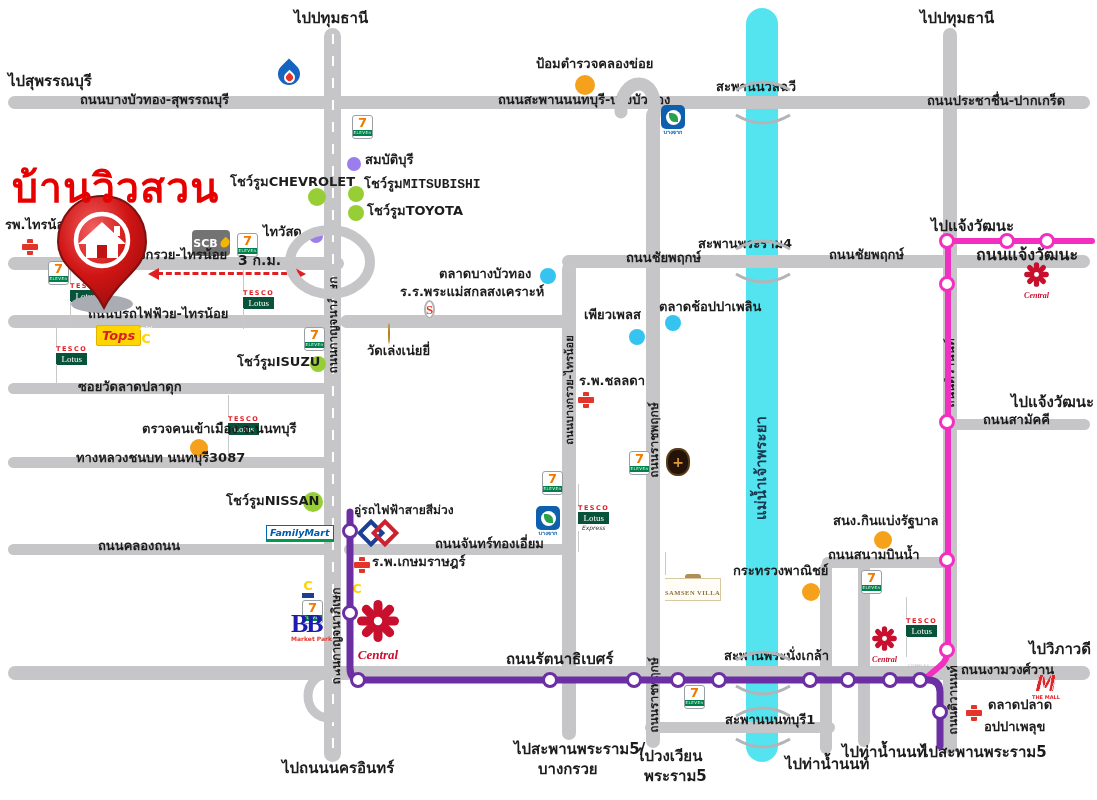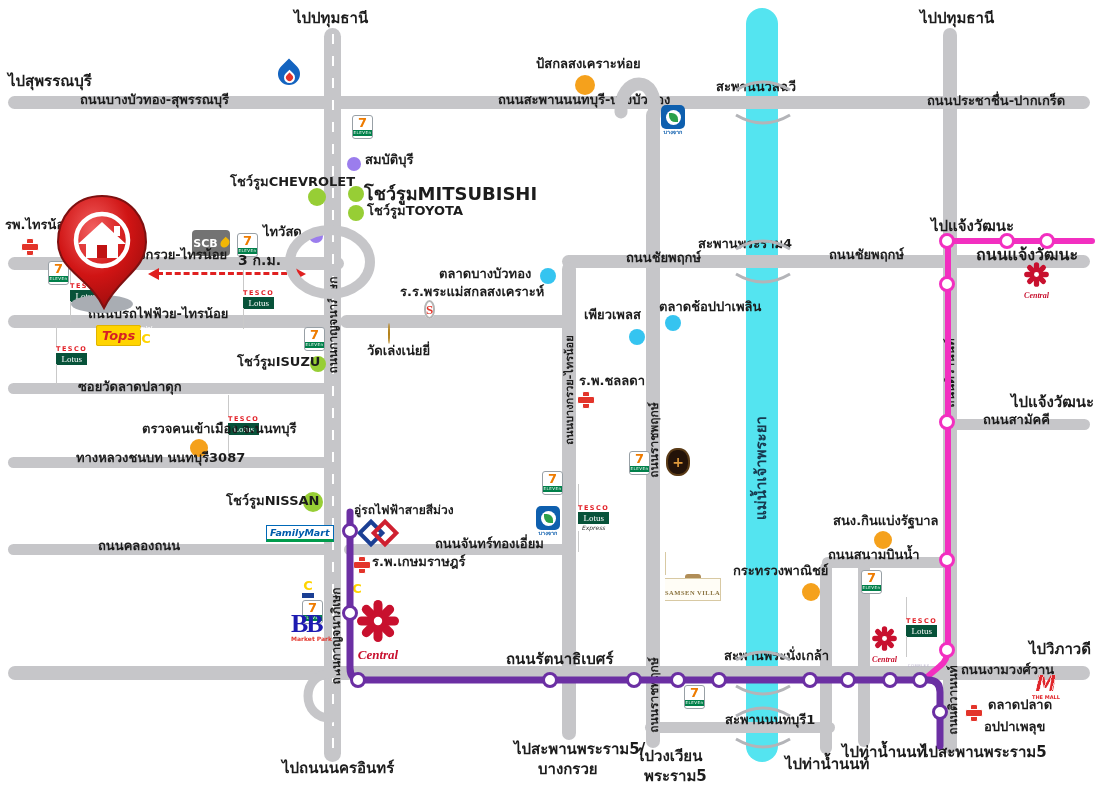--- a/index.html
+++ b/index.html
@@ -66,20 +66,21 @@
   .idrk{width:24px;height:28px;background:#241309;border-radius:45%;border:2px solid #5a3b17;display:flex;align-items:center;justify-content:center;color:#e09a3c;font-size:14px;font-weight:900;box-sizing:border-box}
   .rc{position:relative;width:18px;height:18px}
   .rc b{position:absolute;background:#e3342a;border:1px solid #fff;border-radius:2px}
   .rc .xv{left:5px;top:0;width:6px;height:16px}
   .rc .xh{left:0;top:5px;width:16px;height:6px}
 </style>
 </head>
 <body>
 
 <div id="stage">
+  <div class="title" style="left: 12px; top: 155px; font-size: 41px; color: rgb(230, 0, 0);">บ้านวิวสวน</div>
 <div class="river" style="left:746px;top:8px;width:32px;height:754px"></div>
     <div class="road" style="left:8px;top:96px;width:1082px;height:13px"></div>
     <div class="road" style="left:8px;top:257px;width:336px;height:13px"></div>
     <div class="road" style="left:562px;top:255px;width:528px;height:13px"></div>
     <div class="road" style="left:8px;top:315px;width:326px;height:13px"></div>
     <div class="road" style="left:340px;top:315px;width:230px;height:13px"></div>
     <div class="road" style="left:8px;top:383px;width:324px;height:11px"></div>
     <div class="road" style="left:8px;top:457px;width:324px;height:11px"></div>
     <div class="road" style="left:8px;top:544px;width:324px;height:11px"></div>
     <div class="road" style="left:344px;top:544px;width:226px;height:11px"></div>
@@ -274,24 +275,24 @@
     <div class="lbl" style="left:983px;top:413px;font-size:13px;">ถนนสามัคคี</div>
     <div class="lbl" style="left:828px;top:548px;font-size:13px;">ถนนสนามบินน้ำ</div>
     <div class="lbl rot" style="left:333px;top:325px;font-size:12px;">ถนนกาญจนาภิเษก</div>
     <div class="lbl rot" style="left:336px;top:636px;font-size:12px;">ถนนกาญจนาภิเษก</div>
     <div class="lbl rot" style="left:570px;top:390px;font-size:11px;">ถนนบางกรวย-ไทรน้อย</div>
     <div class="lbl rot" style="left:654px;top:440px;font-size:12px;">ถนนราชพฤกษ์</div>
     <div class="lbl rot" style="left:654px;top:695px;font-size:12px;">ถนนราชพฤกษ์</div>
     <div class="lbl rot" style="left:950px;top:373px;font-size:12px;">ถนนติวานนท์</div>
     <div class="lbl rot" style="left:953px;top:700px;font-size:12px;">ถนนติวานนท์</div>
     <div class="lbl rot" style="left:762px;top:468px;font-size:15px;color:#17394f;">แม่น้ำเจ้าพระยา</div>
-    <div class="lbl" style="left:536px;top:57px;font-size:13px;">ป้สกลสงเคราะห่อย</div>
+    <div class="lbl" style="left:536px;top:57px;font-size:13px;">ป้อมตำรวจคลองข่อย</div>
     <div class="lbl" style="left:365px;top:153px;font-size:13px;">สมบัติบุรี</div>
     <div class="lbl" style="left:230px;top:175px;font-size:13px;">โชว์รูมCHEVROLET</div>
-    <div class="lbl" style="left:364px;top:185px;font-size:18px;">โชว์รูมMITSUBISHI</div>
+    <div class="lbl" style="left:364px;top:178px;font-size:13px;font-family:Liberation Mono, monospace;">โชว์รูมMITSUBISHI</div>
     <div class="lbl" style="left:367px;top:204px;font-size:13px;">โชว์รูมTOYOTA</div>
     <div class="lbl" style="left:263px;top:225px;font-size:13px;">ไทวัสดุ</div>
     <div class="lbl" style="left:5px;top:218px;font-size:13px;">รพ.ไทรน้อย</div>
     <div class="lbl" style="left:439px;top:267px;font-size:13px;">ตลาดบางบัวทอง</div>
     <div class="lbl" style="left:400px;top:285px;font-size:13px;">ร.ร.พระแม่สกลสงเคราะห์</div>
     <div class="lbl" style="left:584px;top:308px;font-size:13px;">เพียวเพลส</div>
     <div class="lbl" style="left:659px;top:300px;font-size:13px;">ตลาดช้อปปาเพลิน</div>
     <div class="lbl" style="left:579px;top:374px;font-size:13px;">ร.พ.ชลลดา</div>
     <div class="lbl" style="left:367px;top:344px;font-size:13px;">วัดเล่งเน่ยยี่</div>
     <div class="lbl" style="left:237px;top:355px;font-size:13px;">โชว์รูมISUZU</div>

